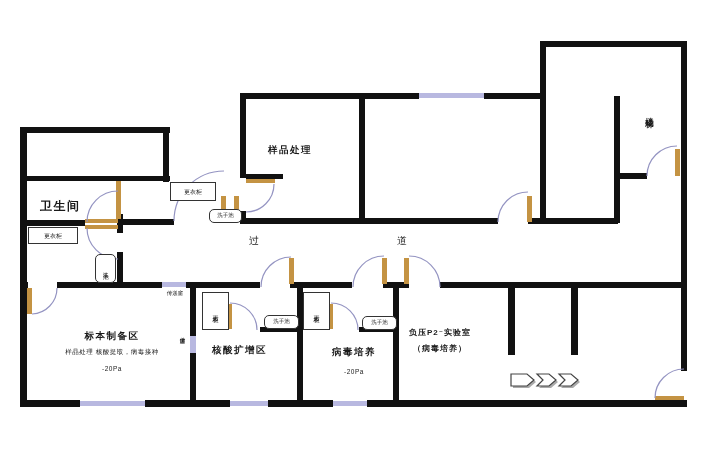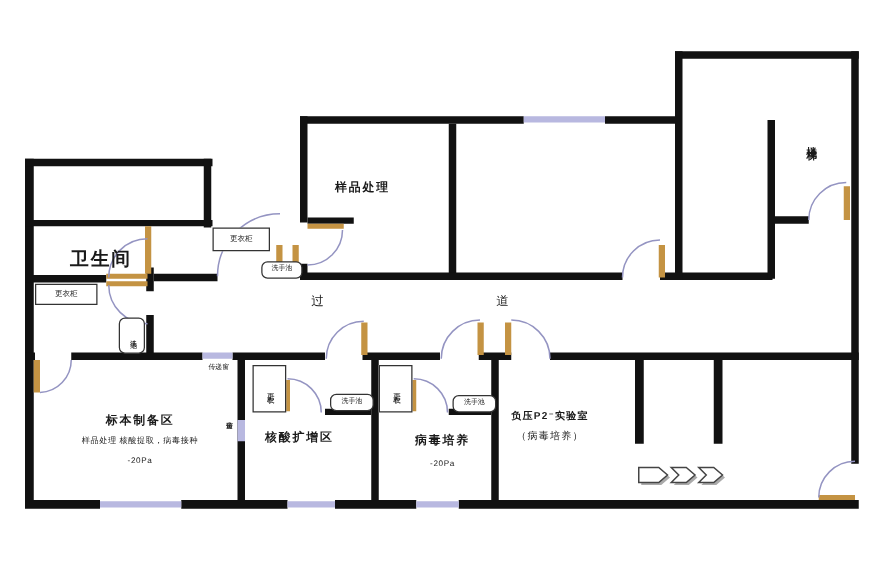--- a/index.html
+++ b/index.html
@@ -137,21 +137,21 @@
   <div class="box pill" style="left:264px;top:315px;width:33px;height:12px">
     <span>洗手池</span>
   </div>
   <div class="box pill" style="left:362px;top:316px;width:33px;height:12px">
     <span>洗手池</span>
   </div>
 
   <div class="lbl" style="left:155px;top:290px;width:40px;text-align:center;font-size:5.5px">传递窗</div>
   <div class="lbl vtext" style="left:180px;top:333px;font-size:5.5px;letter-spacing:0">传递窗</div>
 
-  <div class="lbl title" style="left:56px;top:198px;font-size:15px">卫生间</div>
+  <div class="lbl title" style="left:40px;top:198px;font-size:12px">卫生间</div>
 
   <div class="lbl title" style="left:268px;top:144px">样品处理</div>
 
   <div class="lbl title vtext" style="left:644px;top:110px;font-size:8.5px;letter-spacing:2px">楼梯</div>
 
   <div class="lbl corr" style="left:249px;top:234px">过</div>
   <div class="lbl corr" style="left:397px;top:234px">道</div>
 
   <div class="lbl center" style="left:37px;top:330px;width:150px">
     <div class="title">标本制备区</div>
@@ -161,16 +161,16 @@
 
   <div class="lbl title" style="left:212px;top:344px">核酸扩增区</div>
 
   <div class="lbl center" style="left:315px;top:346px;width:78px">
     <div class="title">病毒培养</div>
     <div class="small" style="margin-top:9px">-20Pa</div>
   </div>
 
   <div class="lbl center" style="left:390px;top:327px;width:100px">
     <div style="font-size:8px;font-weight:700;letter-spacing:1px">负压P2⁻实验室</div>
-    <div style="font-size:8px;font-weight:400;letter-spacing:1px;margin-top:5px">（病毒培养）</div>
+    <div style="font-size:8px;font-weight:700;letter-spacing:1px;margin-top:5px">（病毒培养）</div>
   </div>
 
 </div>
 
 </body></html>

